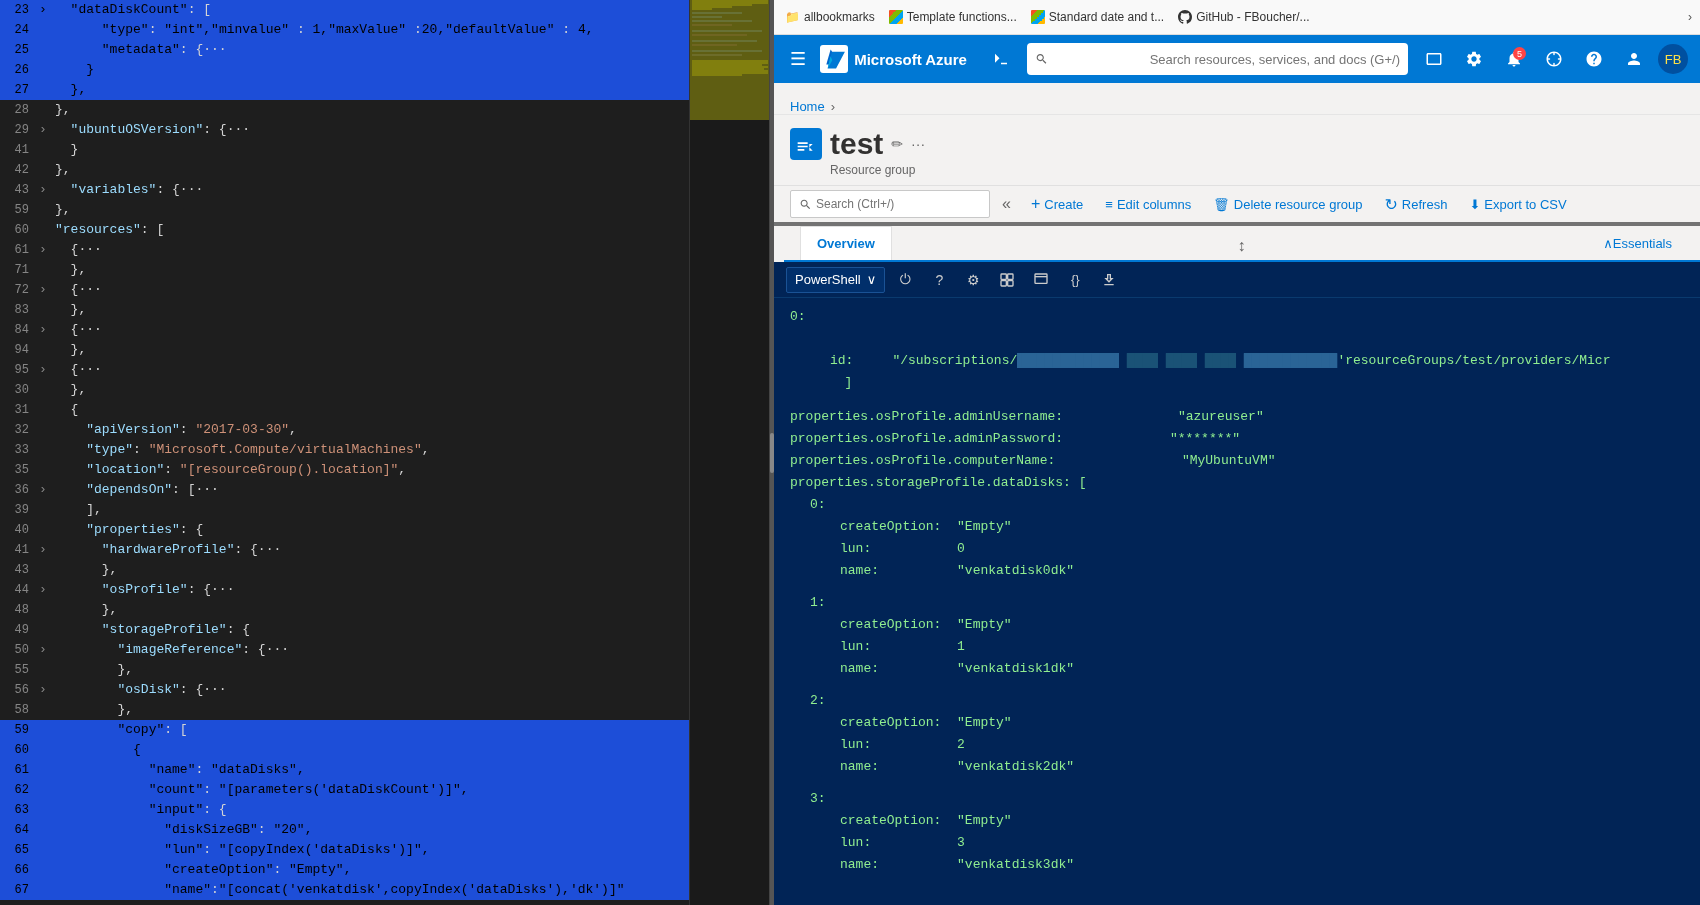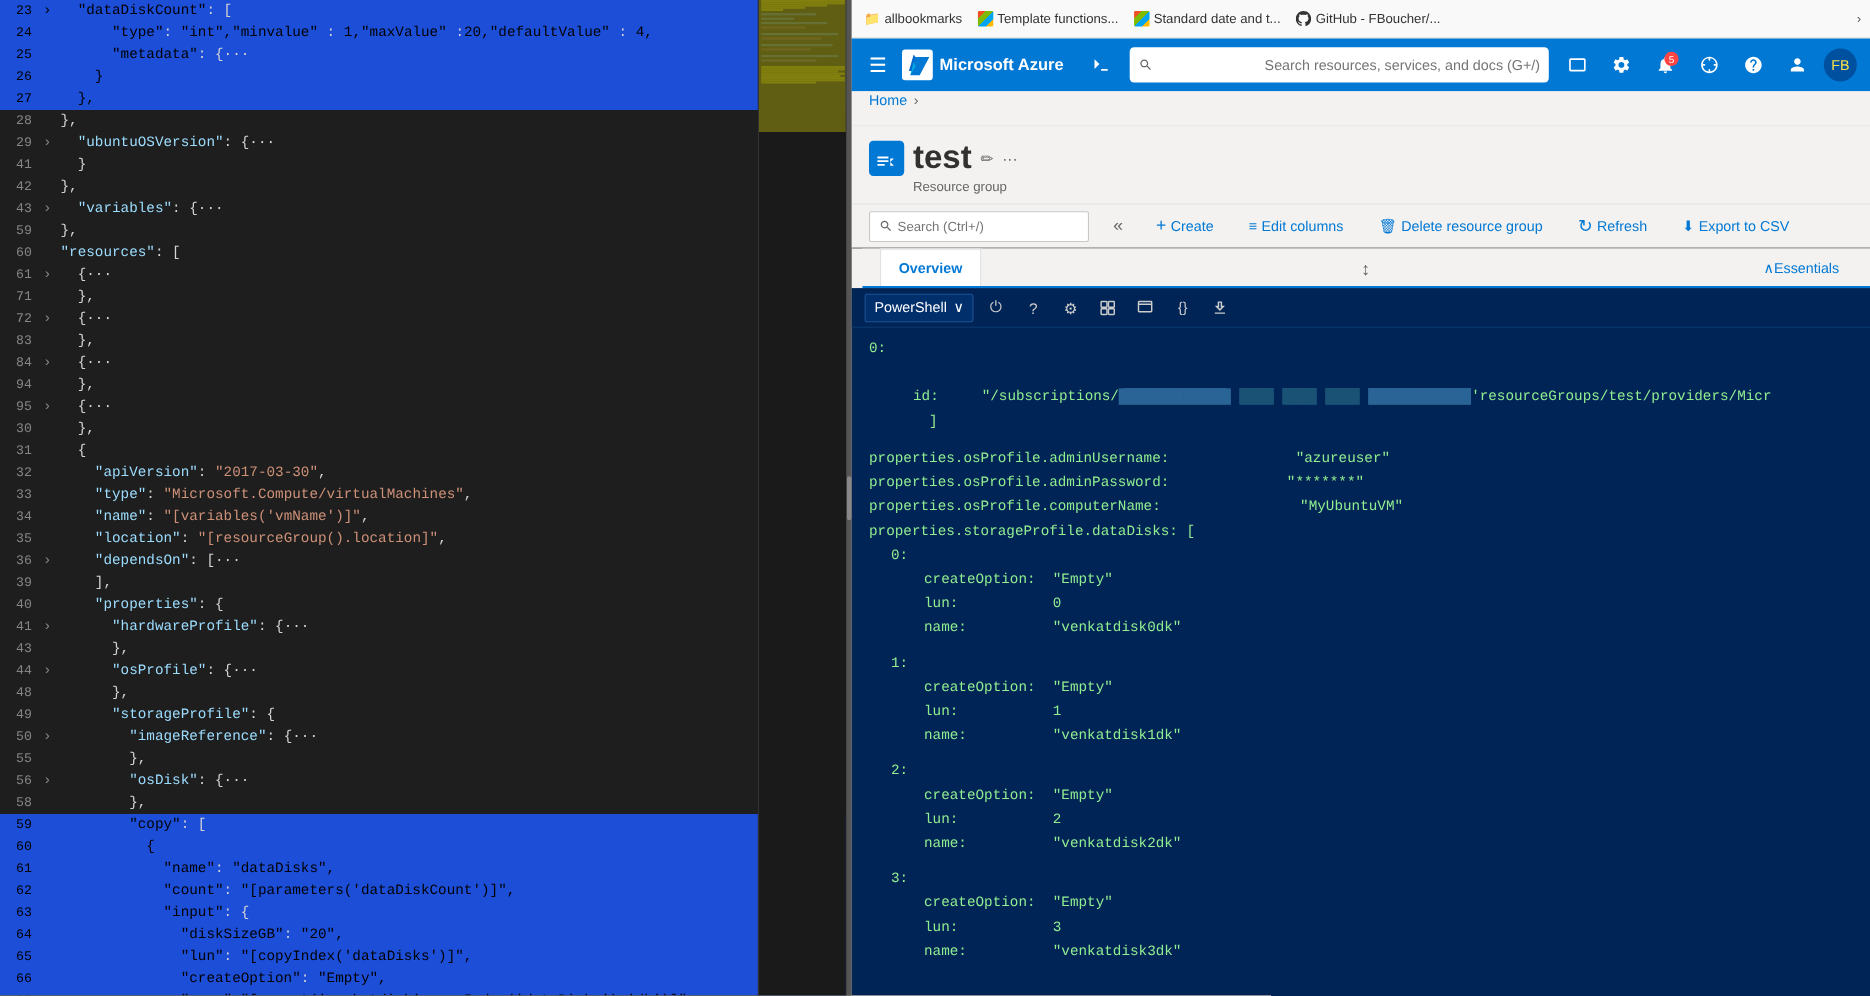--- a/index.html
+++ b/index.html
@@ -238,21 +238,21 @@
       color: #fde047;
       font-size: 13px;
       cursor: pointer;
     }
 
     
     .breadcrumb-bar {
       height: 32px;
       background: #f3f2f1;
       display: flex;
-      align-items: flex-start;
+      align-items: flex-end;
       padding: 0 16px;
       gap: 6px;
       font-size: 13px;
       color: #0078d4;
       border-bottom: 1px solid #e5e5e5;
     }
 
     
     .rg-header {
       padding: 12px 16px 8px;
@@ -303,22 +303,22 @@
       margin-left: 40px;
     }
 
     
     .rg-toolbar {
       height: 40px;
       background: #f3f2f1;
       display: flex;
       align-items: center;
       padding: 0 16px;
-      gap: 16px;
-      border-bottom: 1px solid #737373;
+      gap: 6px;
+      border-bottom: 4px solid #737373;
     }
 
     .search-box {
       height: 28px;
       border: 1px solid #c8c8c8;
       border-radius: 2px;
       display: flex;
       align-items: center;
       padding: 0 8px;
       gap: 4px;
@@ -659,25 +659,20 @@
       <span class="expand-arrow"> </span>
       <span class="code-text">    <span class="key">"apiVersion"</span><span class="colon">:</span> <span class="string">"2017-03-30"</span>,</span>
     </div>
 
     <div class="code-line">
       <span class="line-num">33</span>
       <span class="expand-arrow"> </span>
       <span class="code-text">    <span class="key">"type"</span><span class="colon">:</span> <span class="string">"Microsoft.Compute/virtualMachines"</span>,</span>
     </div>
 
-    <div class="code-line">
-      <span class="line-num">34</span>
-      <span class="expand-arrow"> </span>
-      <span class="code-text">    <span class="key">"name"</span><span class="colon">:</span> <span class="string">"[variables('vmName')]"</span>,</span>
-    </div>
 
     <div class="code-line">
       <span class="line-num">35</span>
       <span class="expand-arrow"> </span>
       <span class="code-text">    <span class="key">"location"</span><span class="colon">:</span> <span class="string">"[resourceGroup().location]"</span>,</span>
     </div>
 
     <div class="code-line">
       <span class="line-num">36</span>
       <span class="expand-arrow">›</span>

